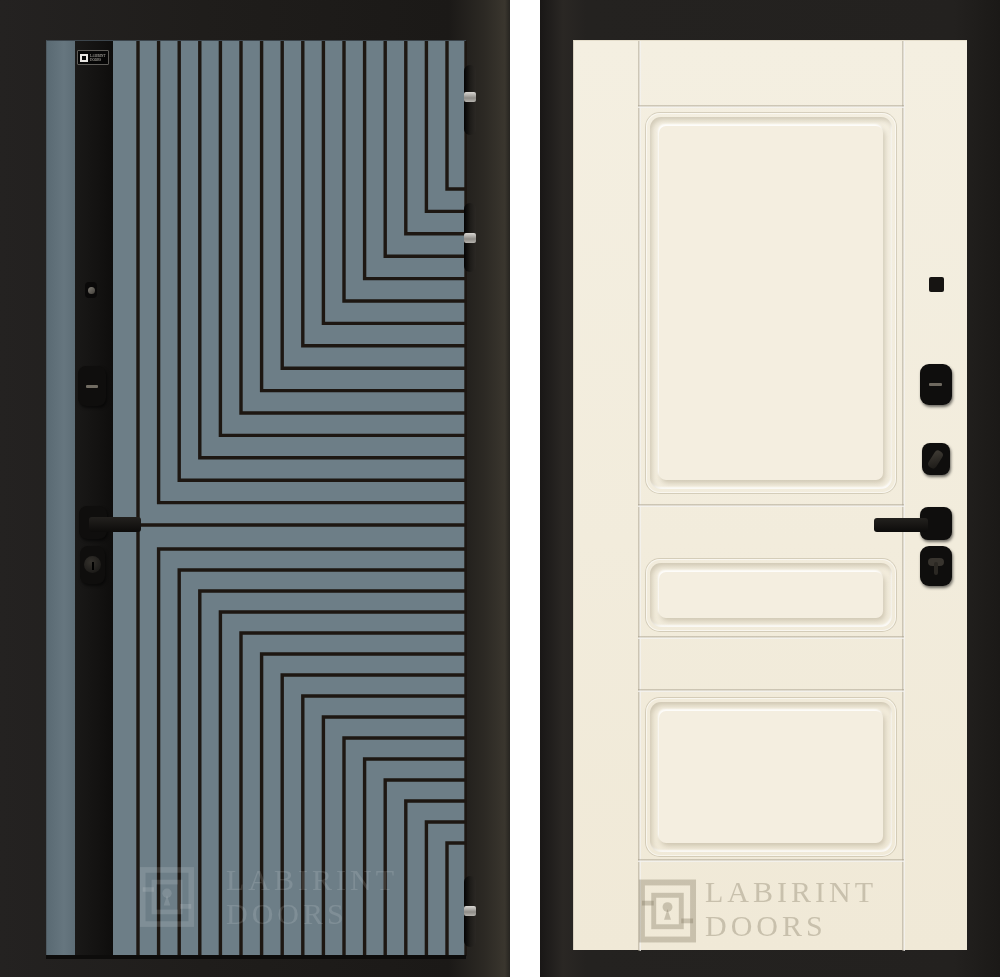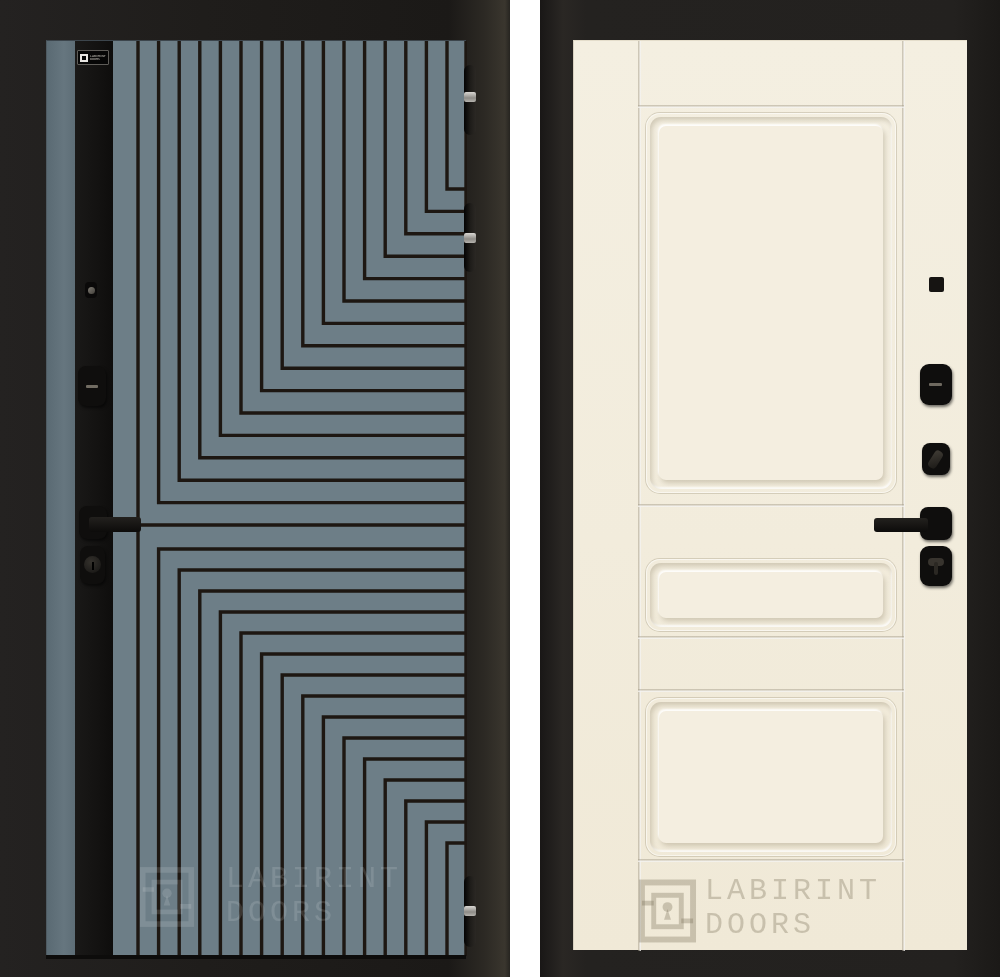--- a/index.html
+++ b/index.html
@@ -1,17 +1,17 @@
 <!DOCTYPE html>
 <html><head>
 <meta charset="utf-8">
 <style>
   html,body{margin:0;padding:0;background:#ffffff;}
   .stage{position:relative;width:1000px;height:977px;background:#fff;overflow:hidden;
-         font-family:Liberation Mono, monospace;}
+         font-family:Liberation Serif, serif;}
   .stage *{position:absolute;box-sizing:border-box;}
 
   
   .photo-left{left:0;top:0;width:510px;height:977px;
     background:linear-gradient(90deg,#242221 0%,#1f1d1b 40%,#1b1917 88%,#2c2924 95%,#3a362e 99%,#262420 100%);}
   .leaf-left{left:46px;top:40px;width:420px;height:915px;background:#6d7e87;
     border-left:1px solid #4e5a61;border-top:1px solid #3c454c;}
   .leaf-left-shadow{left:46px;top:955px;width:420px;height:4px;background:#0d0c0b;}
   .stile-teal{left:0;top:0;width:28px;height:915px;
     background:linear-gradient(90deg,#5a6a73,#66767f 60%,#5e6e77);}

